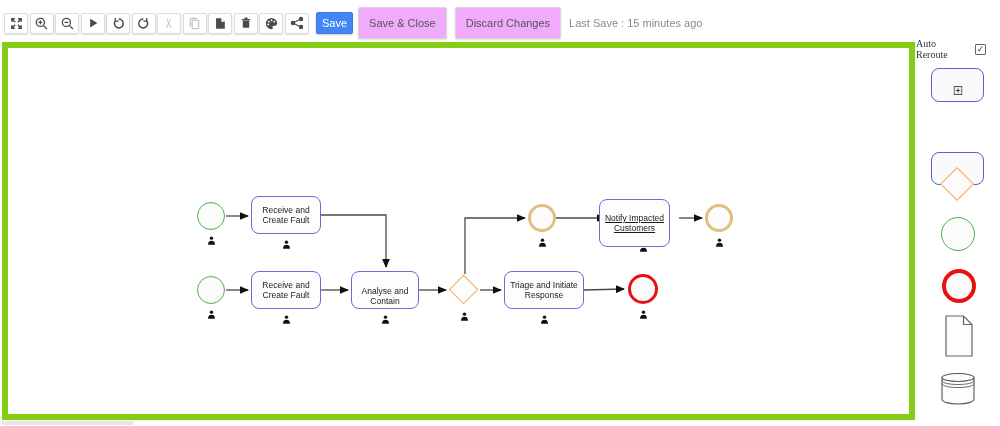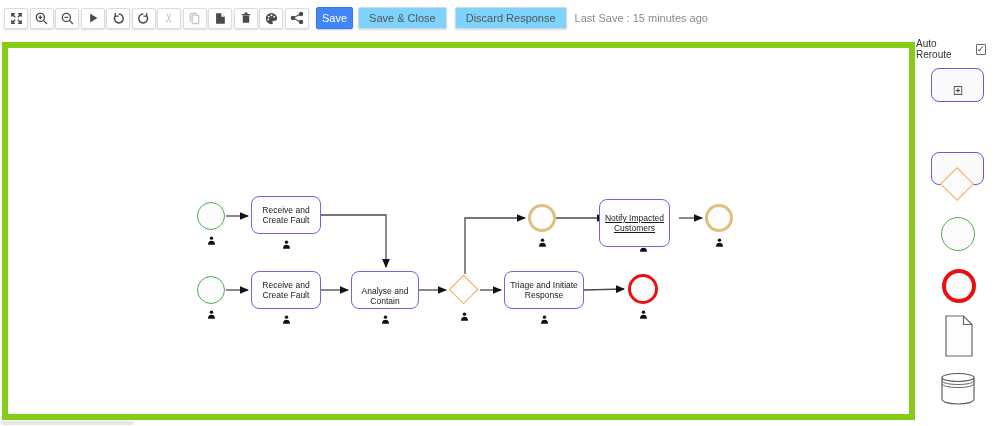--- a/index.html
+++ b/index.html
@@ -9,39 +9,39 @@
   
   .toolbar { position:absolute; left:4px; top:7px; display:flex; align-items:center; z-index:5; }
   .tbtn { width:24px; height:21px; margin-right:1.5px; background:#fff; border:1px solid #dcdcdc;
     border-radius:2px; display:flex; align-items:center; justify-content:center;
     box-shadow:0 1px 2px rgba(0,0,0,.14); cursor:pointer; font-size:13px; color:#444; }
   .tbtn svg { display:block; }
   .tbtn.disabled { color:#c3c3c3; }
   .btn-primary { height:22px; margin-left:6px; padding:0 5px; background:#4285f4; color:#fff;
     border:1px solid #3b78e0; border-radius:2px; font-size:11px;
     box-shadow:0 1px 2px rgba(0,0,0,.2); cursor:pointer; font-family:inherit; }
-  .btn-plain { height:22px; margin-left:5px; padding:0 10px; background:#7dd3fc; color:#555;
+  .btn-plain { height:32px; margin-left:5px; padding:0 10px; background:#f0abfc; color:#555;
     border:1px solid #d8d8d8; border-radius:2px; font-size:11px;
     box-shadow:0 1px 2px rgba(0,0,0,.14); cursor:pointer; white-space:nowrap; font-family:inherit; }
   .last-save { margin-left:8px; font-size:11px; color:#8a8a8a; white-space:nowrap; }
 
   
   .canvas { position:absolute; left:2px; top:42px; width:913px; height:378px;
     border:6px solid #84cc16; background:#fff; }
   #edge-layer { position:absolute; left:0; top:0; pointer-events:none; }
   .node { position:absolute; }
   .task-node { border:1px solid #6a6ad8; border-radius:8px; background:#fdfdfe;
     display:flex; align-items:center; justify-content:center; text-align:center;
     font-size:8.5px; line-height:1.2; color:#1a1a1a; padding:2px; }
   .event-node { border-radius:50%; background:#fcfcfc; }
   .gateway-node { background:#fdfdfd; transform:rotate(45deg); }
   .person { position:absolute; width:9px; height:9px; }
 
   
-  .palette { position:absolute; left:916px; top:0; width:84px; height:426px; background:#fff; }
+  .palette { position:absolute; left:916px; top:0; width:84px; height:426px; background:#fff;font-family:Liberation Serif, serif; }
   .auto-reroute { position:absolute; left:0; top:38px; width:100%; display:flex;
     align-items:center; justify-content:flex-end; padding-right:14px; gap:6px; }
   .auto-reroute .lbl { font-size:10px; color:#333; }
   .checkbox { width:11px; height:11px; border:1.2px solid #666; border-radius:1px;
     font-size:9px; line-height:9px; text-align:center; color:#333; cursor:pointer; background:#fff; }
   .pal-item { position:absolute; cursor:pointer; }
   .pal-rect { border:1px solid #5d5dd5; border-radius:8px; background:#fafafb; position:relative; }
   .pal-rect .plus-box { position:absolute; left:50%; bottom:2px; transform:translateX(-50%); }
   .pal-diamond { background:#fbfbfb; transform:rotate(45deg); }
   .hscroll { position:absolute; left:1px; top:421px; width:133px; height:4px;
@@ -149,21 +149,21 @@
               <circle cx="3.4" cy="8" r="1.9"></circle>
               <circle cx="12.6" cy="12.6" r="1.9"></circle>
               <path d="M5 7.1 L11 4.1 M5 8.9 L11 11.9" fill="none"></path>
             </g>
           </svg>
         </span>
       </div>
     </div>
   <button class="btn-primary">Save</button>
   <button class="btn-plain">Save &amp; Close</button>
-  <button class="btn-plain" style="margin-left:8px;">Discard Response</button>
+  <button class="btn-plain" style="margin-left:8px;">Discard Changes</button>
   <span class="last-save">Last Save : 15 minutes ago</span>
 </div>
 
 <div class="canvas">
   <svg id="edge-layer" width="911" height="376">
     <defs>
       <marker id="arrow" markerWidth="7" markerHeight="6" refX="6.2" refY="3" orient="auto">
         <path d="M0,0 L7,3 L0,6 Z" fill="#111"></path>
       </marker>
     </defs>

